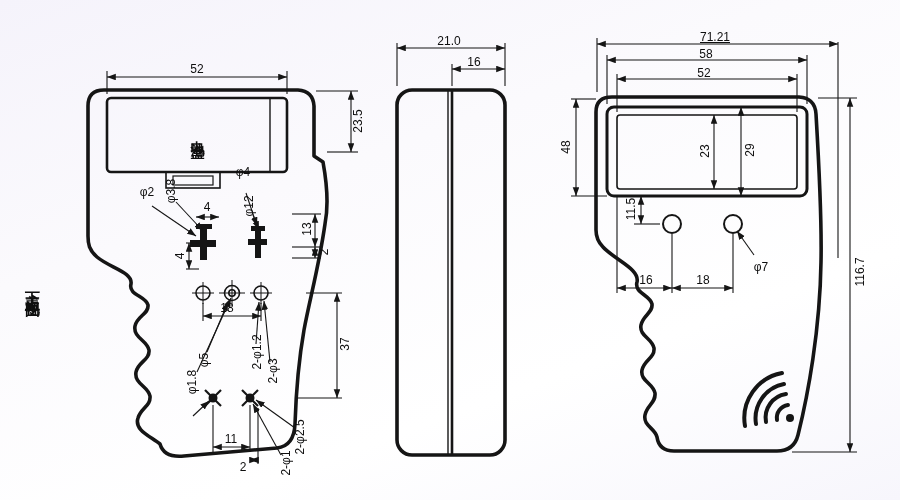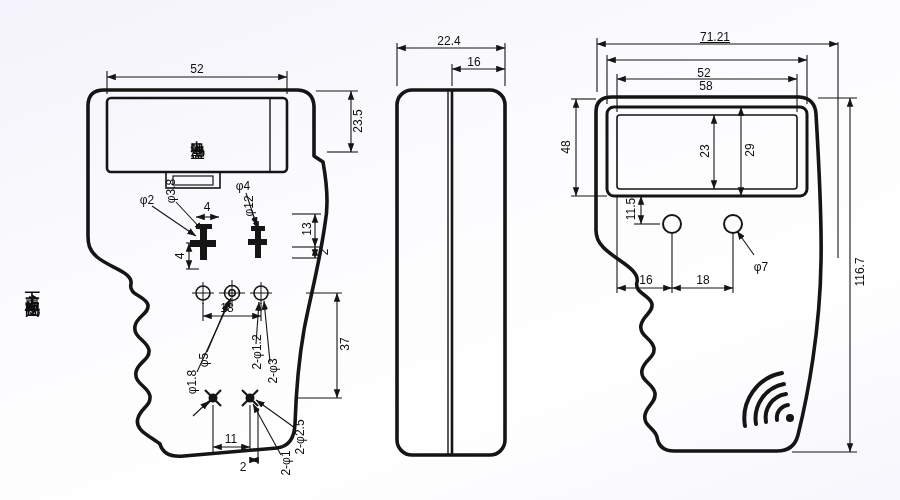--- a/index.html
+++ b/index.html
@@ -225,44 +225,44 @@
         <line x1="850" y1="98" x2="850" y2="452" marker-start="url(#ar)" marker-end="url(#ar)"></line>
       </g>
     </g>
   </svg>
 
   <div class="lbl vt" style="left:33px;top:287px;">下盖正视图</div>
   <div class="lbl vt cn" style="left:198px;top:133px;">电池盒</div>
 
   <div class="lbl" style="left:197px;top:69px;">52</div>
   <div class="lbl rot" style="left:358px;top:121px;">23.5</div>
-  <div class="lbl" style="left:147px;top:200px;">φ2</div>
+  <div class="lbl" style="left:147px;top:192px;">φ2</div>
   <div class="lbl rot" style="left:171px;top:191px;">φ3.8</div>
-  <div class="lbl" style="left:243px;top:186px;">φ4</div>
+  <div class="lbl" style="left:243px;top:172px;">φ4</div>
   <div class="lbl rot" style="left:249px;top:206px;">φ12</div>
   <div class="lbl" style="left:207px;top:207px;">4</div>
   <div class="lbl rot" style="left:307px;top:229px;">13</div>
   <div class="lbl rot" style="left:324px;top:252px;">2</div>
   <div class="lbl rot" style="left:180px;top:256px;">4</div>
   <div class="lbl" style="left:227px;top:308px;">18</div>
   <div class="lbl rot" style="left:345px;top:344px;">37</div>
   <div class="lbl rot" style="left:204px;top:360px;">φ5</div>
   <div class="lbl rot" style="left:192px;top:382px;">φ1.8</div>
   <div class="lbl rot" style="left:257px;top:352px;">2-φ1.2</div>
   <div class="lbl rot" style="left:273px;top:371px;">2-φ3</div>
   <div class="lbl" style="left:231px;top:439px;text-align:right;">11</div>
   <div class="lbl" style="left:243px;top:467px;">2</div>
   <div class="lbl rot" style="left:300px;top:437px;">2-φ2.5</div>
   <div class="lbl rot" style="left:286px;top:463px;">2-φ1</div>
 
-  <div class="lbl" style="left:449px;top:41px;">22.4</div>
+  <div class="lbl" style="left:449px;top:41px;">21.0</div>
   <div class="lbl" style="left:474px;top:62px;">16</div>
 
   <div class="lbl" style="left:715px;top:37px;text-decoration:underline;">71.21</div>
-  <div class="lbl" style="left:706px;top:54px;margin-top:32px;">58</div>
+  <div class="lbl" style="left:706px;top:54px;">58</div>
   <div class="lbl" style="left:704px;top:73px;">52</div>
   <div class="lbl rot" style="left:566px;top:147px;">48</div>
   <div class="lbl rot" style="left:750px;top:150px;">29</div>
   <div class="lbl rot" style="left:705px;top:151px;">23</div>
   <div class="lbl rot" style="left:631px;top:209px;">11.5</div>
   <div class="lbl" style="left:761px;top:267px;">φ7</div>
   <div class="lbl" style="left:646px;top:280px;">16</div>
   <div class="lbl" style="left:703px;top:280px;">18</div>
   <div class="lbl rot" style="left:860px;top:272px;">116.7</div>
 

